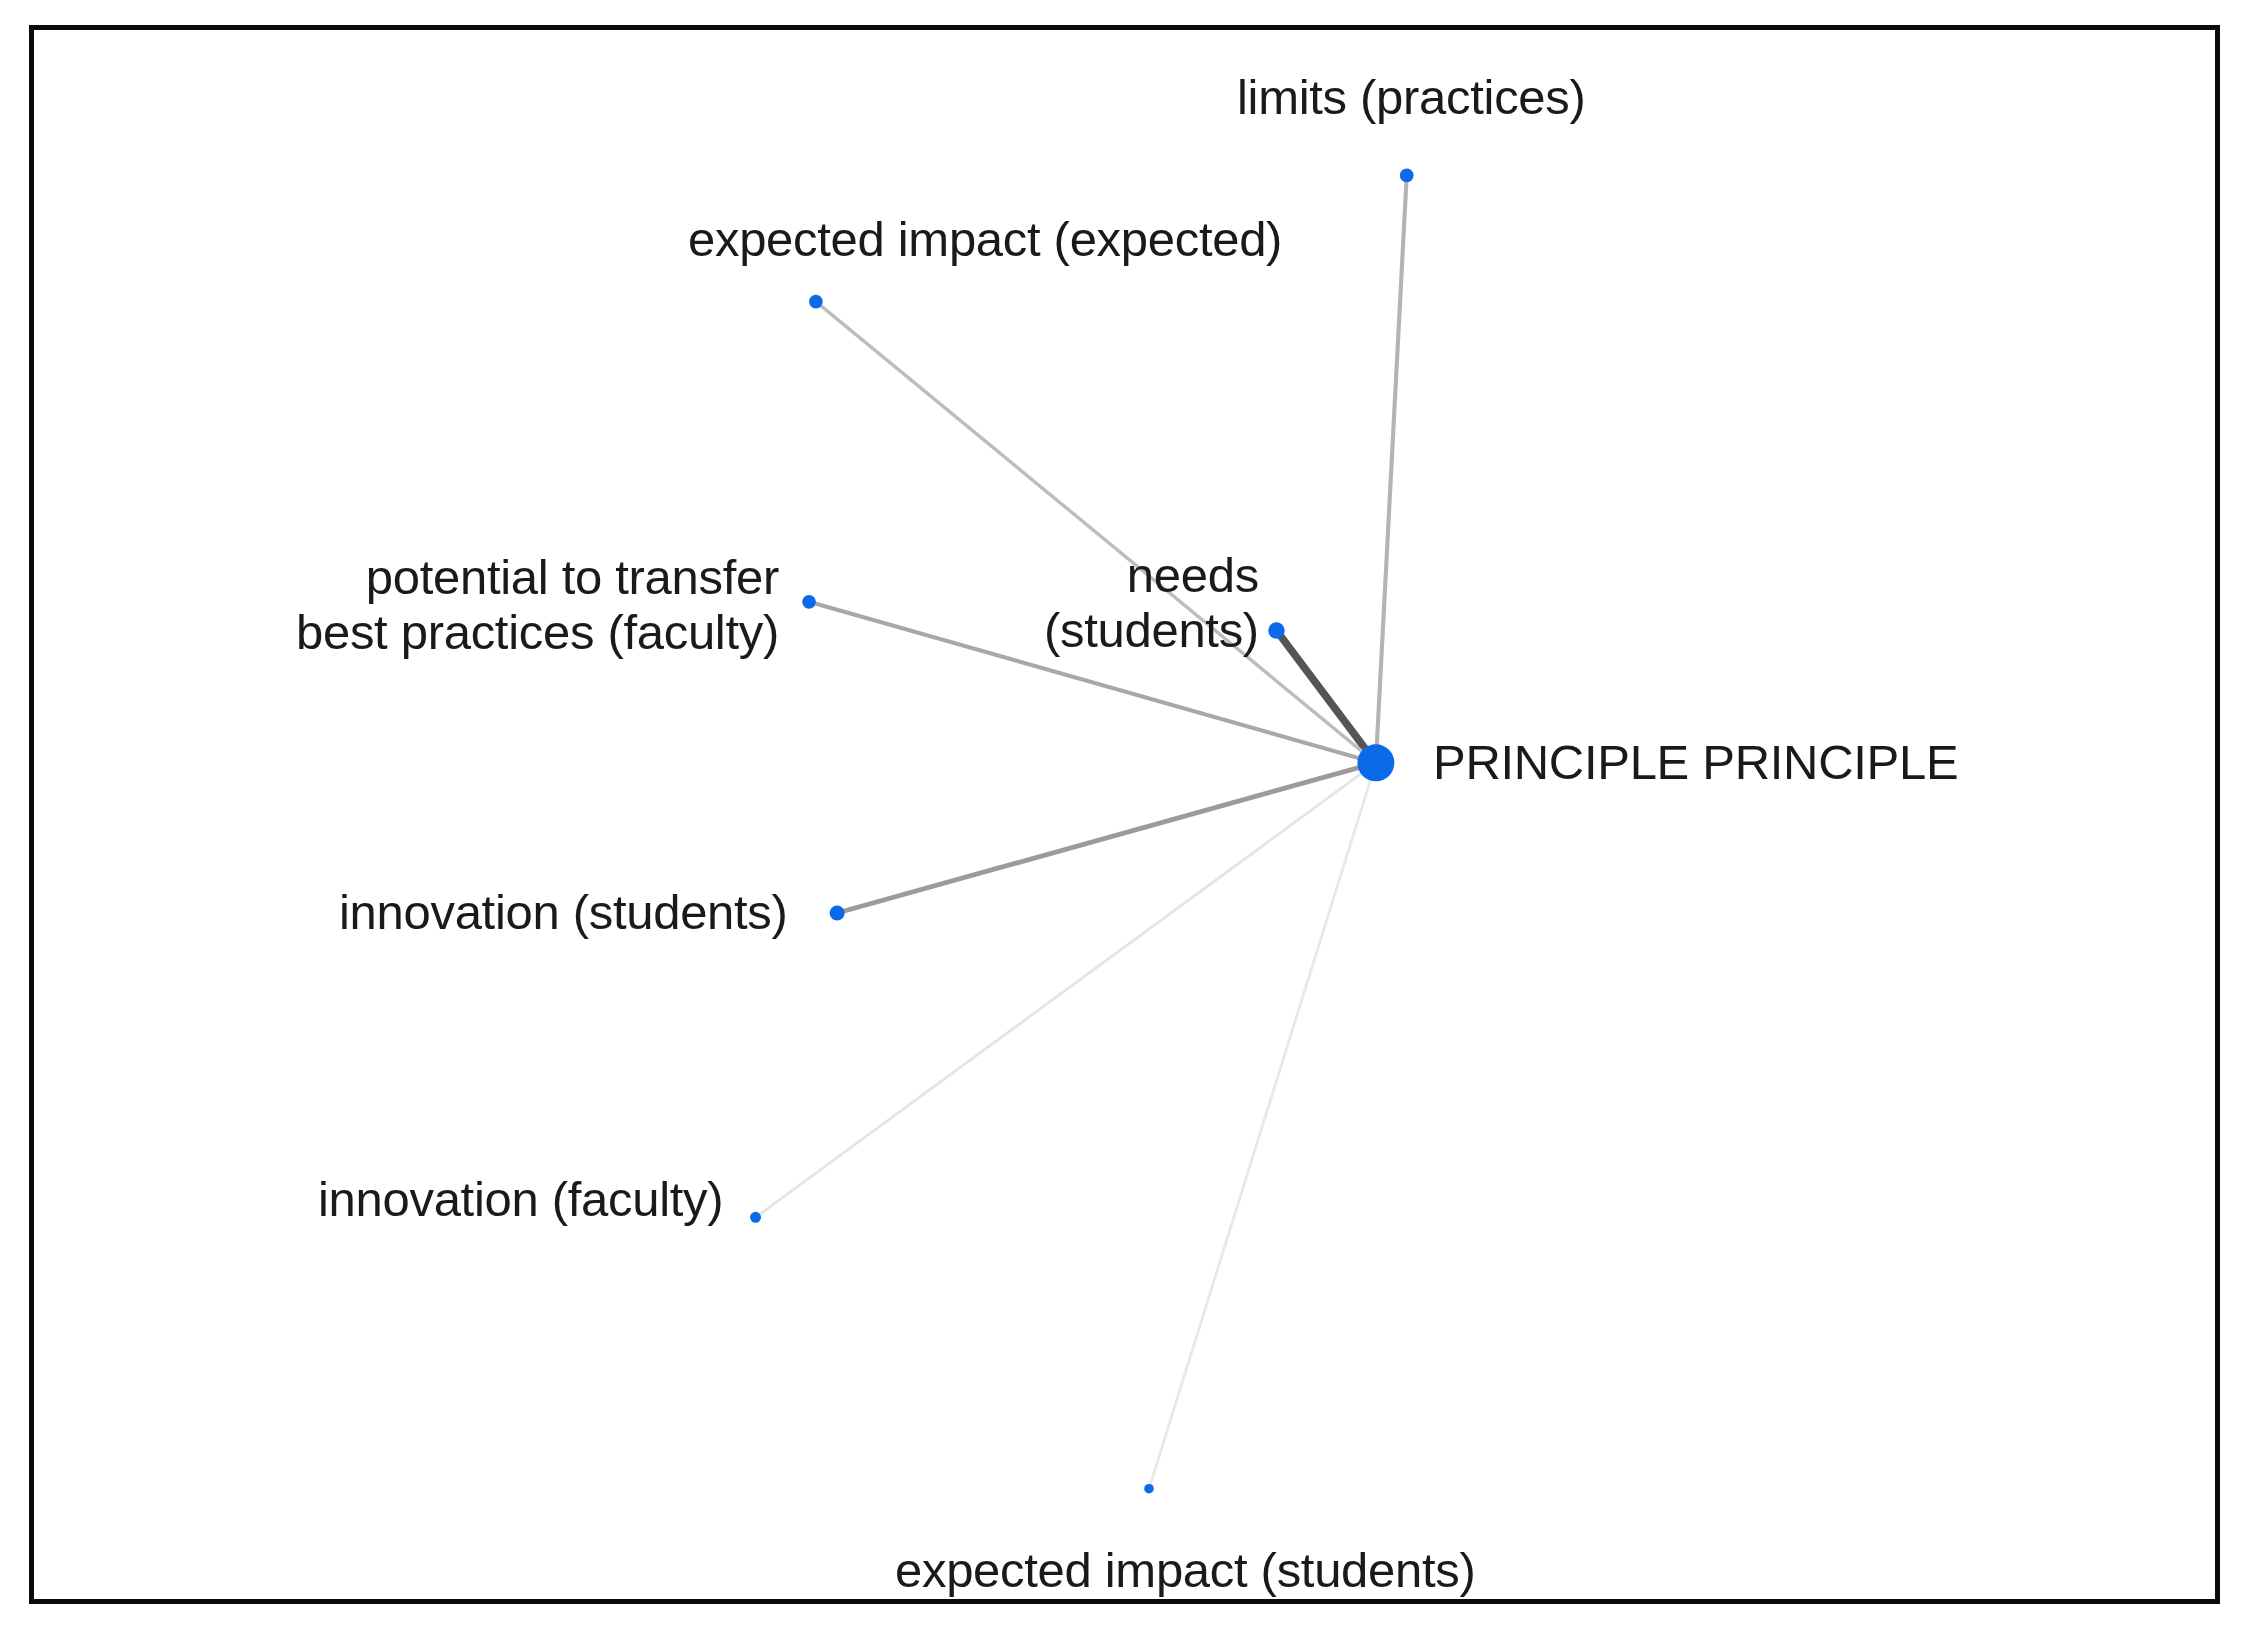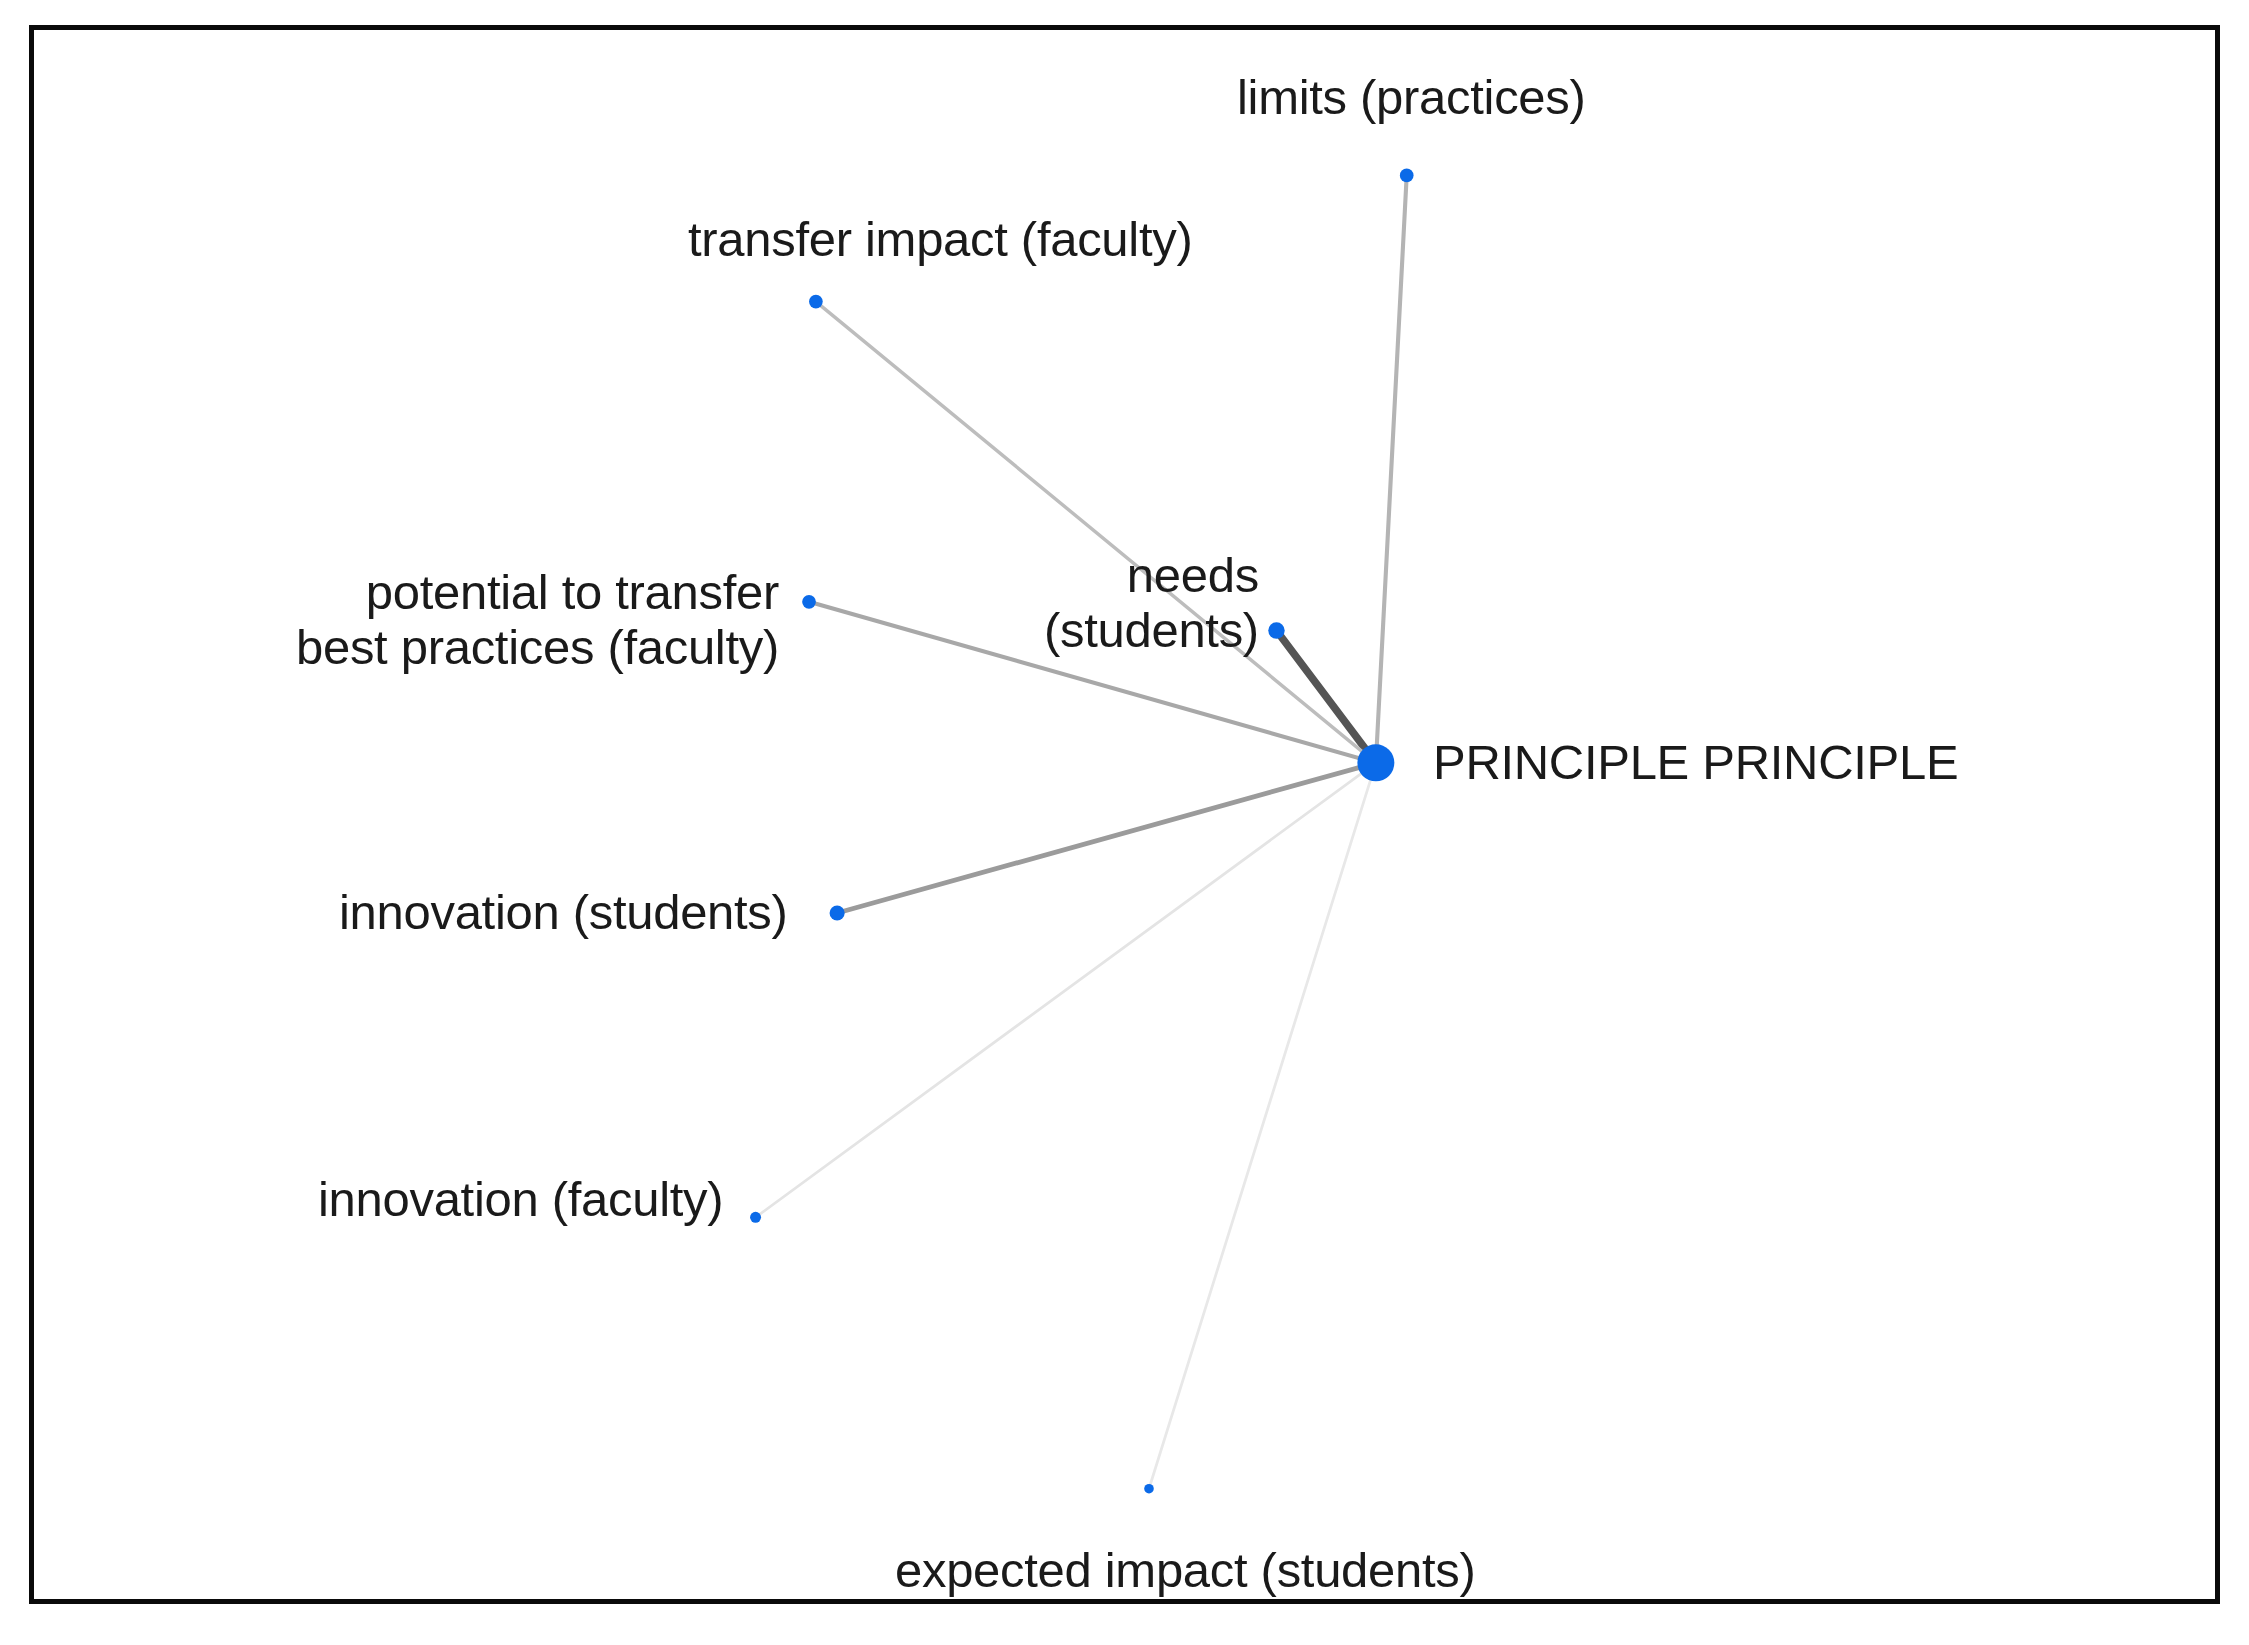--- a/index.html
+++ b/index.html
@@ -74,23 +74,23 @@
         <circle cx="1180" cy="878" r="10" fill="#0b6ae8"></circle>
         <circle cx="1221" cy="1332" r="11" fill="#0b6ae8"></circle>
         <circle cx="1102" cy="1776" r="8" fill="#0b6ae8"></circle>
         <circle cx="1676" cy="2172" r="7" fill="#0b6ae8"></circle>
       </g>
   </svg>
 
   <div id="labels-layer">
       <div class="node-label label-right" style="left: 1433px; top: 735px;">PRINCIPLE PRINCIPLE</div>
       <div class="node-label label-center" style="left: 1237px; top: 70px;">limits (practices)</div>
-      <div class="node-label label-center" style="left: 688px; top: 212px;">transfer impact (faculty)</div>
+      <div class="node-label label-center" style="left: 688px; top: 212px;">expected impact (expected)</div>
       <div class="node-label label-left" style="left: 1032px; top: 548px; margin-left: 12px;">needs
 (students)</div>
-      <div class="node-label label-left" style="left: 296px; top: 565px;">potential to transfer
+      <div class="node-label label-left" style="left: 296px; top: 550px;">potential to transfer
 best practices (faculty)</div>
       <div class="node-label label-left" style="left: 339px; top: 885px;">innovation (students)</div>
       <div class="node-label label-left" style="left: 318px; top: 1172px;">innovation (faculty)</div>
       <div class="node-label label-center" style="left: 857px; top: 1543px; margin-left: 38px;">expected impact (students)</div>
     </div>
 </div>
 
 
 </body></html>

